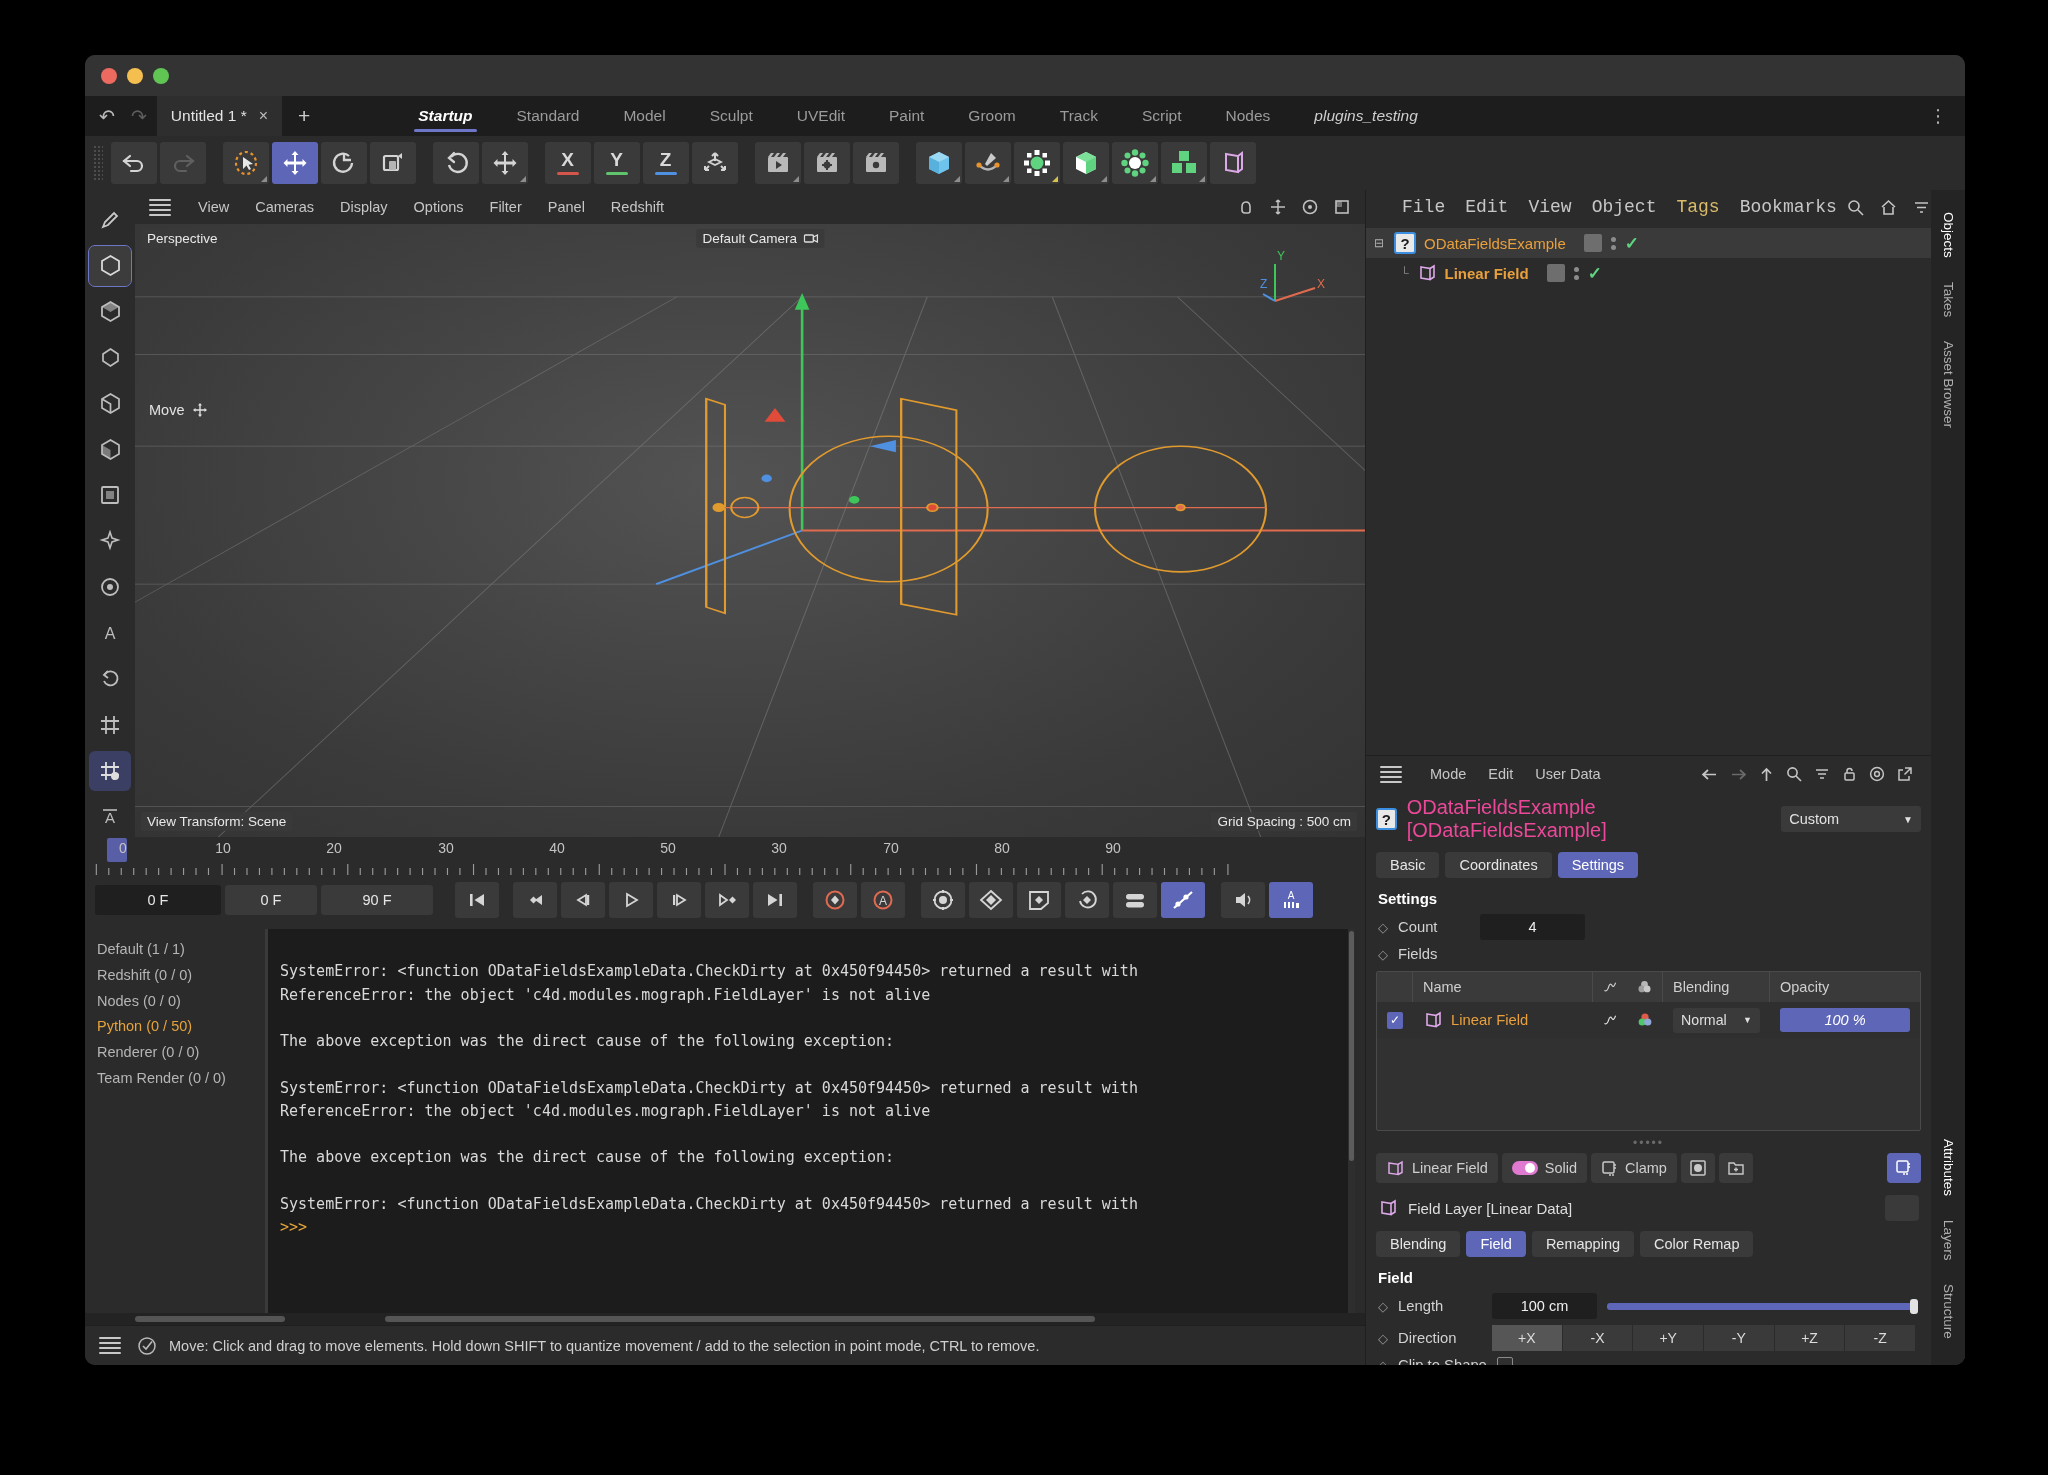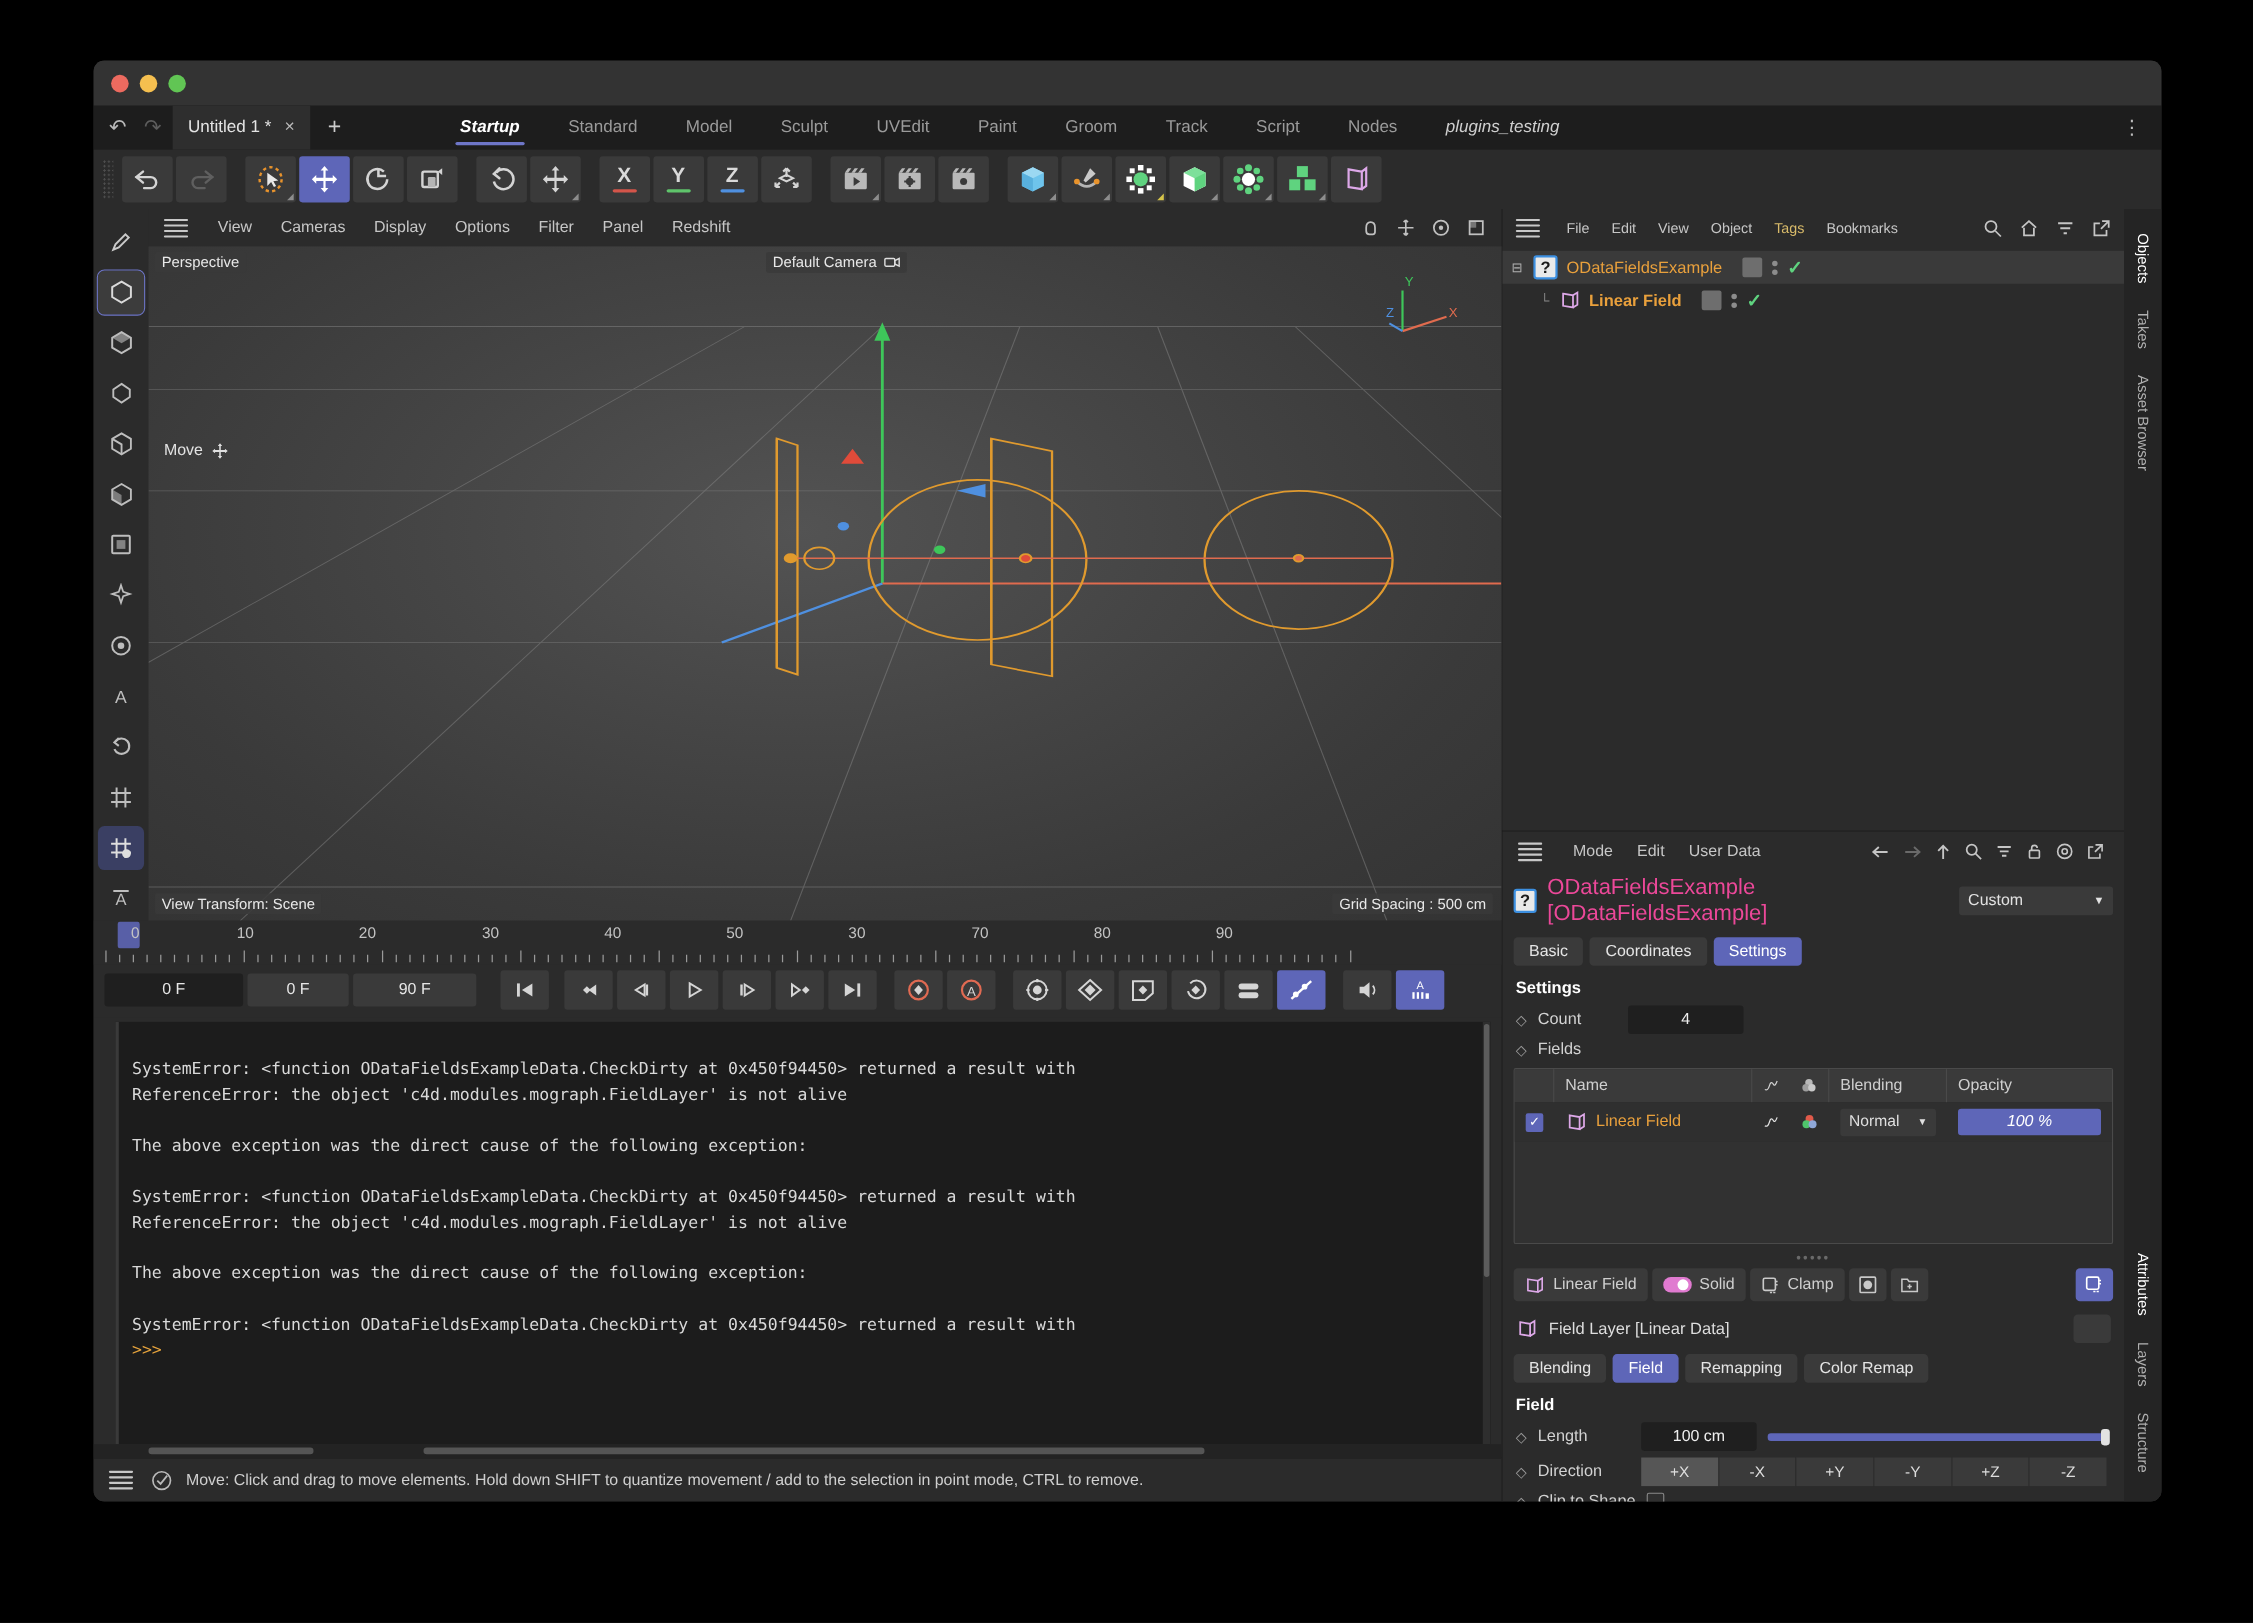--- a/index.html
+++ b/index.html
@@ -151,21 +151,21 @@
   .hscroll { height:12px; background:#232323; position:relative; }
   .hscroll i { position:absolute; top:3px; height:6px; background:#555; border-radius:3px; }
 
   
   .statusbar { flex:0 0 40px; background:#2b2b2b; display:flex; align-items:center; gap:12px; padding-left:12px;
                border-top:1px solid #1f1f1f; color:#cfcfcf; font-size:14.5px; }
 
   
   .objpanel { flex:0 0 565px; display:flex; flex-direction:column; border-left:1px solid #1f1f1f;}
   .pmenu { height:34px; display:flex; align-items:center; padding-left:6px; }
-  .pmenu a { color:#c6c6c6; font-size:13px; padding:0 10px; }
+  .pmenu a { color:#c6c6c6; font-size:18px; padding:0 10px;font-family:Liberation Mono, monospace; }
   .pmenu a.hl { color:#d9bb6a; }
   .pmenu .icons { margin-left:auto; display:flex; gap:16px; padding-right:12px; color:#c5c5c5; font-size:15px;}
   .objtree { flex:1; background:#2b2b2b; padding-top:4px; }
   .objrow { height:30px; display:flex; align-items:center; gap:8px; padding-left:8px; font-size:15px; }
   .objrow.sel { background:#3a3a3a; }
   .objname { color:#e9a03c; }
   .objname.b { font-weight:bold; }
   .tagbox { width:18px; height:18px; background:#6e6e6e; border-radius:2px; }
   .dots2 { display:flex; flex-direction:column; gap:3px; }
   .dots2 i { width:5px; height:5px; border-radius:50%; background:#8c8c8c; display:block;}
@@ -795,20 +795,28 @@
                 <rect x="8" y="12" width="2" height="6" fill="#fff"></rect>
                 <rect x="12" y="12" width="2" height="6" fill="#fff"></rect>
                 <rect x="16" y="13" width="3" height="5" fill="#fff"></rect>
               </svg>
             </div>
         </div>
       </div>
 
       <div class="console">
         <div class="csbody">
+          <div class="cslist">
+            <div>Default (1 / 1)</div>
+            <div>Redshift (0 / 0)</div>
+            <div>Nodes (0 / 0)</div>
+            <div class="py">Python (0 / 50)</div>
+            <div>Renderer (0 / 0)</div>
+            <div>Team Render  (0 / 0)</div>
+          </div>
           <div class="cslog">
             <div>&nbsp;</div>
             <div>SystemError: &lt;function ODataFieldsExampleData.CheckDirty at 0x450f94450&gt; returned a result with</div>
             <div>ReferenceError: the object 'c4d.modules.mograph.FieldLayer' is not alive</div>
             <div>&nbsp;</div>
             <div>The above exception was the direct cause of the following exception:</div>
             <div>&nbsp;</div>
             <div>SystemError: &lt;function ODataFieldsExampleData.CheckDirty at 0x450f94450&gt; returned a result with</div>
             <div>ReferenceError: the object 'c4d.modules.mograph.FieldLayer' is not alive</div>
             <div>&nbsp;</div>

